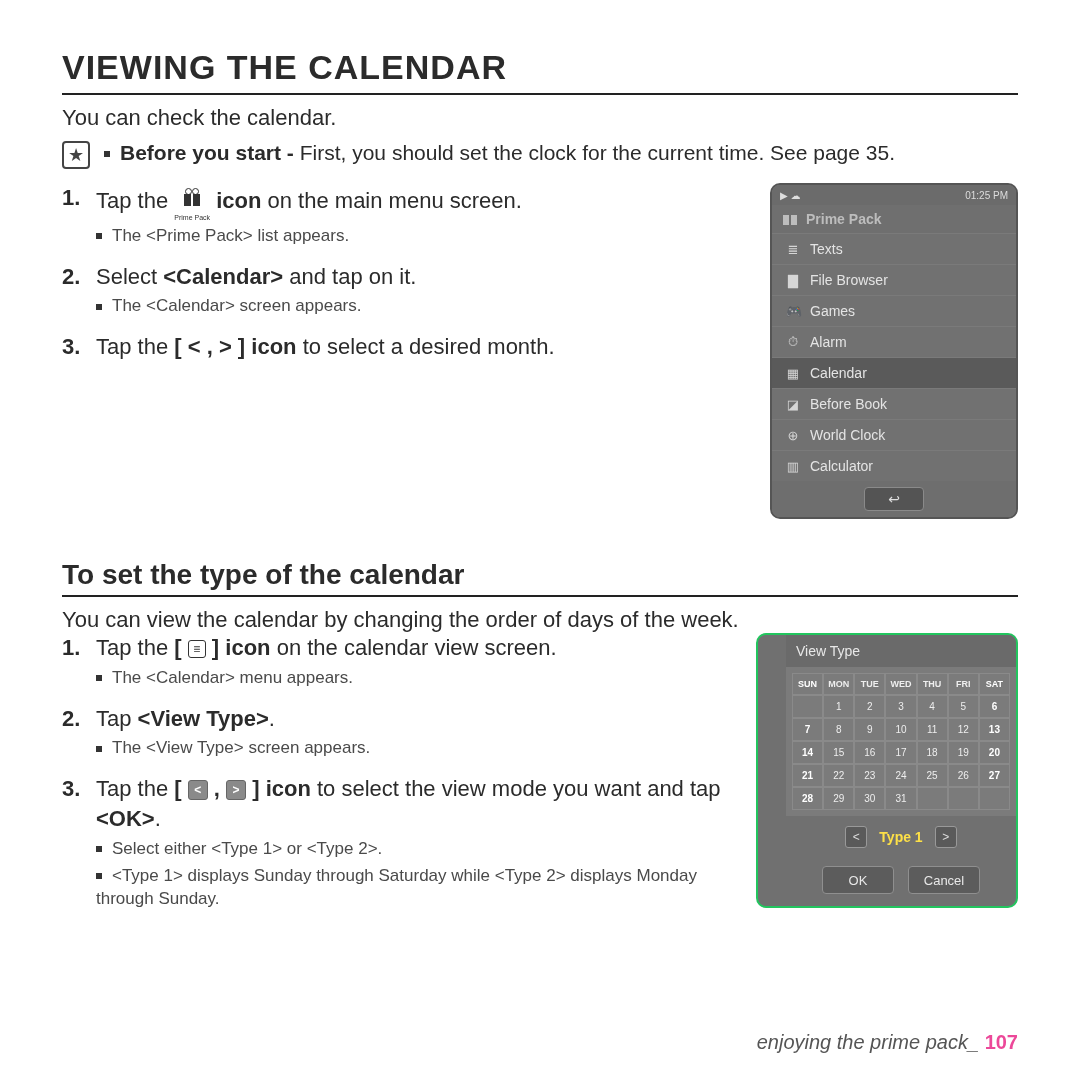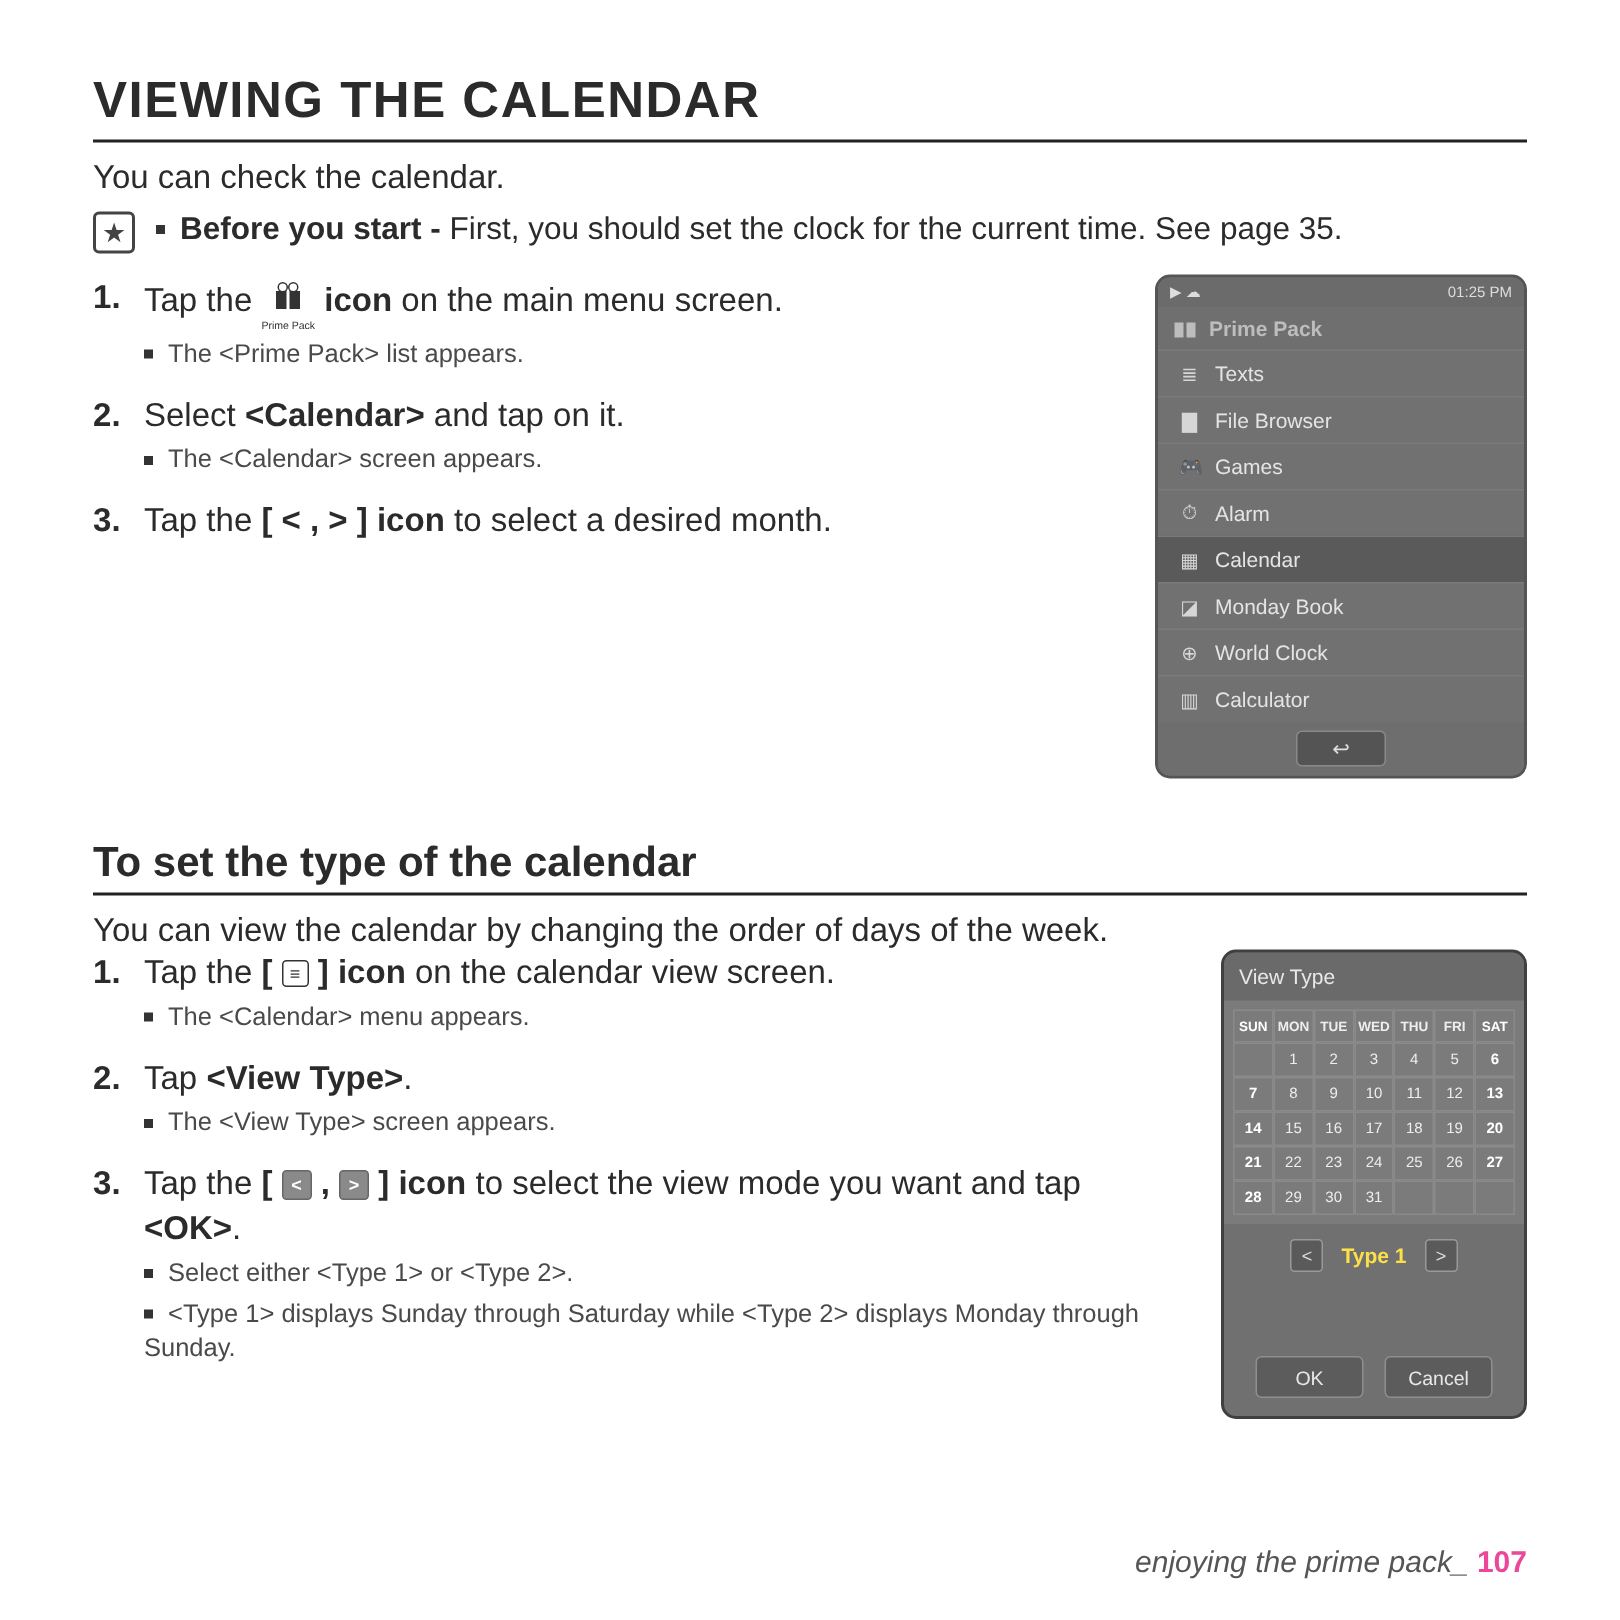--- a/index.html
+++ b/index.html
@@ -36,33 +36,33 @@
   .p1-head { display:flex; align-items:center; gap:8px; padding:6px 10px; color:#bdbdbd; font-size:14px; font-weight:bold; background:#6f6f6f; }
   .p1-head .gift { width:16px; height:16px; position:relative; }
   .p1-head .gift::before { content:""; position:absolute; top:4px; left:1px; width:6px; height:10px; background:#bdbdbd; }
   .p1-head .gift::after { content:""; position:absolute; top:4px; left:9px; width:6px; height:10px; background:#bdbdbd; }
   .p1-list { background:#717171; }
   .p1-item { display:flex; align-items:center; gap:10px; color:#e4e4e4; font-size:14px; padding:7px 14px; border-top:1px solid #7a7a7a; }
   .p1-item.sel { background:#5a5a5a; }
   .p1-item .ic { width:14px; text-align:center; color:#d6d6d6; font-size:13px; }
   .p1-bottom { height:36px; background:#6e6e6e; display:flex; align-items:center; justify-content:center; }
   .p1-btn { width:60px; height:24px; background:#545454; border:1px solid #8a8a8a; border-radius:4px; color:#ddd; display:flex;align-items:center;justify-content:center; font-size:14px; }
-  .phone2 { width: 204px; border: 2px solid #404040; border-radius: 10px; background:#707070; overflow:hidden; }
+  .phone2 { width: 262px; border: 2px solid #22c55e; border-radius: 10px; background:#707070; overflow:hidden;padding-left:28px; }
   .p2-head { background:#6a6a6a; color:#e8e8e8; font-size:14px; padding:8px 10px; }
   .p2-cal { background:#7b7b7b; padding:6px; }
   .p2-row { display:flex;justify-content:center; }
   .p2-cell { flex:1; text-align:center; color:#eee; font-size:10px; padding:5px 0; border:0.5px solid #8a8a8a; }
   .p2-dh { font-weight:bold; font-size:9px; }
   .p2-dh.end { color:#fff; }
   .p2-cell.bold { color:#fff; font-weight:bold; }
   .p2-type { display:flex; align-items:center; justify-content:center; gap:12px; padding:10px 0; }
   .p2-arrow { width:22px; height:22px; background:#5a5a5a; border:1px solid #999; color:#ddd; display:flex; align-items:center; justify-content:center; font-size:12px; border-radius:3px; }
   .p2-tlabel { color:#fde047; font-weight:bold; font-size:14px; }
   .p2-btns { display:flex; justify-content:center; gap:14px; padding:8px 0 12px; }
-  .p2-btn { width:72px; height:28px; background:#5c5c5c; border:1px solid #8f8f8f; border-radius:4px; color:#e8e8e8; display:flex; align-items:center; justify-content:center; font-size:13px;margin-top:38px; }
+  .p2-btn { width:72px; height:28px; background:#5c5c5c; border:1px solid #8f8f8f; border-radius:4px; color:#e8e8e8; display:flex; align-items:center; justify-content:center; font-size:13px; }
   .inline-icon-box { display:inline-block; border:1.5px solid #333; border-radius:3px; width:18px; height:18px; text-align:center; line-height:16px; font-size:12px; vertical-align:middle; color:#333; }
   .inline-icon-arrow { display:inline-block; background:#8a8a8a; border:1px solid #666; border-radius:3px; width:20px; height:20px; text-align:center; line-height:18px; font-size:12px; vertical-align:middle; color:#fff; }
 </style>
 </head>
 <body>
 
 <h1 class="page-title">VIEWING THE CALENDAR</h1>
 <p class="intro">You can check the calendar.</p>
 
 <div class="note-row">
@@ -118,21 +118,21 @@
           <div class="p1-item">
             <span class="ic">⏱</span>
             <span>Alarm</span>
           </div>
           <div class="p1-item sel">
             <span class="ic">▦</span>
             <span>Calendar</span>
           </div>
           <div class="p1-item">
             <span class="ic">◪</span>
-            <span>Monday Book</span>
+            <span>Before Book</span>
           </div>
           <div class="p1-item">
             <span class="ic">⊕</span>
             <span>World Clock</span>
           </div>
           <div class="p1-item">
             <span class="ic">▥</span>
             <span>Calculator</span>
           </div>
         </div>

